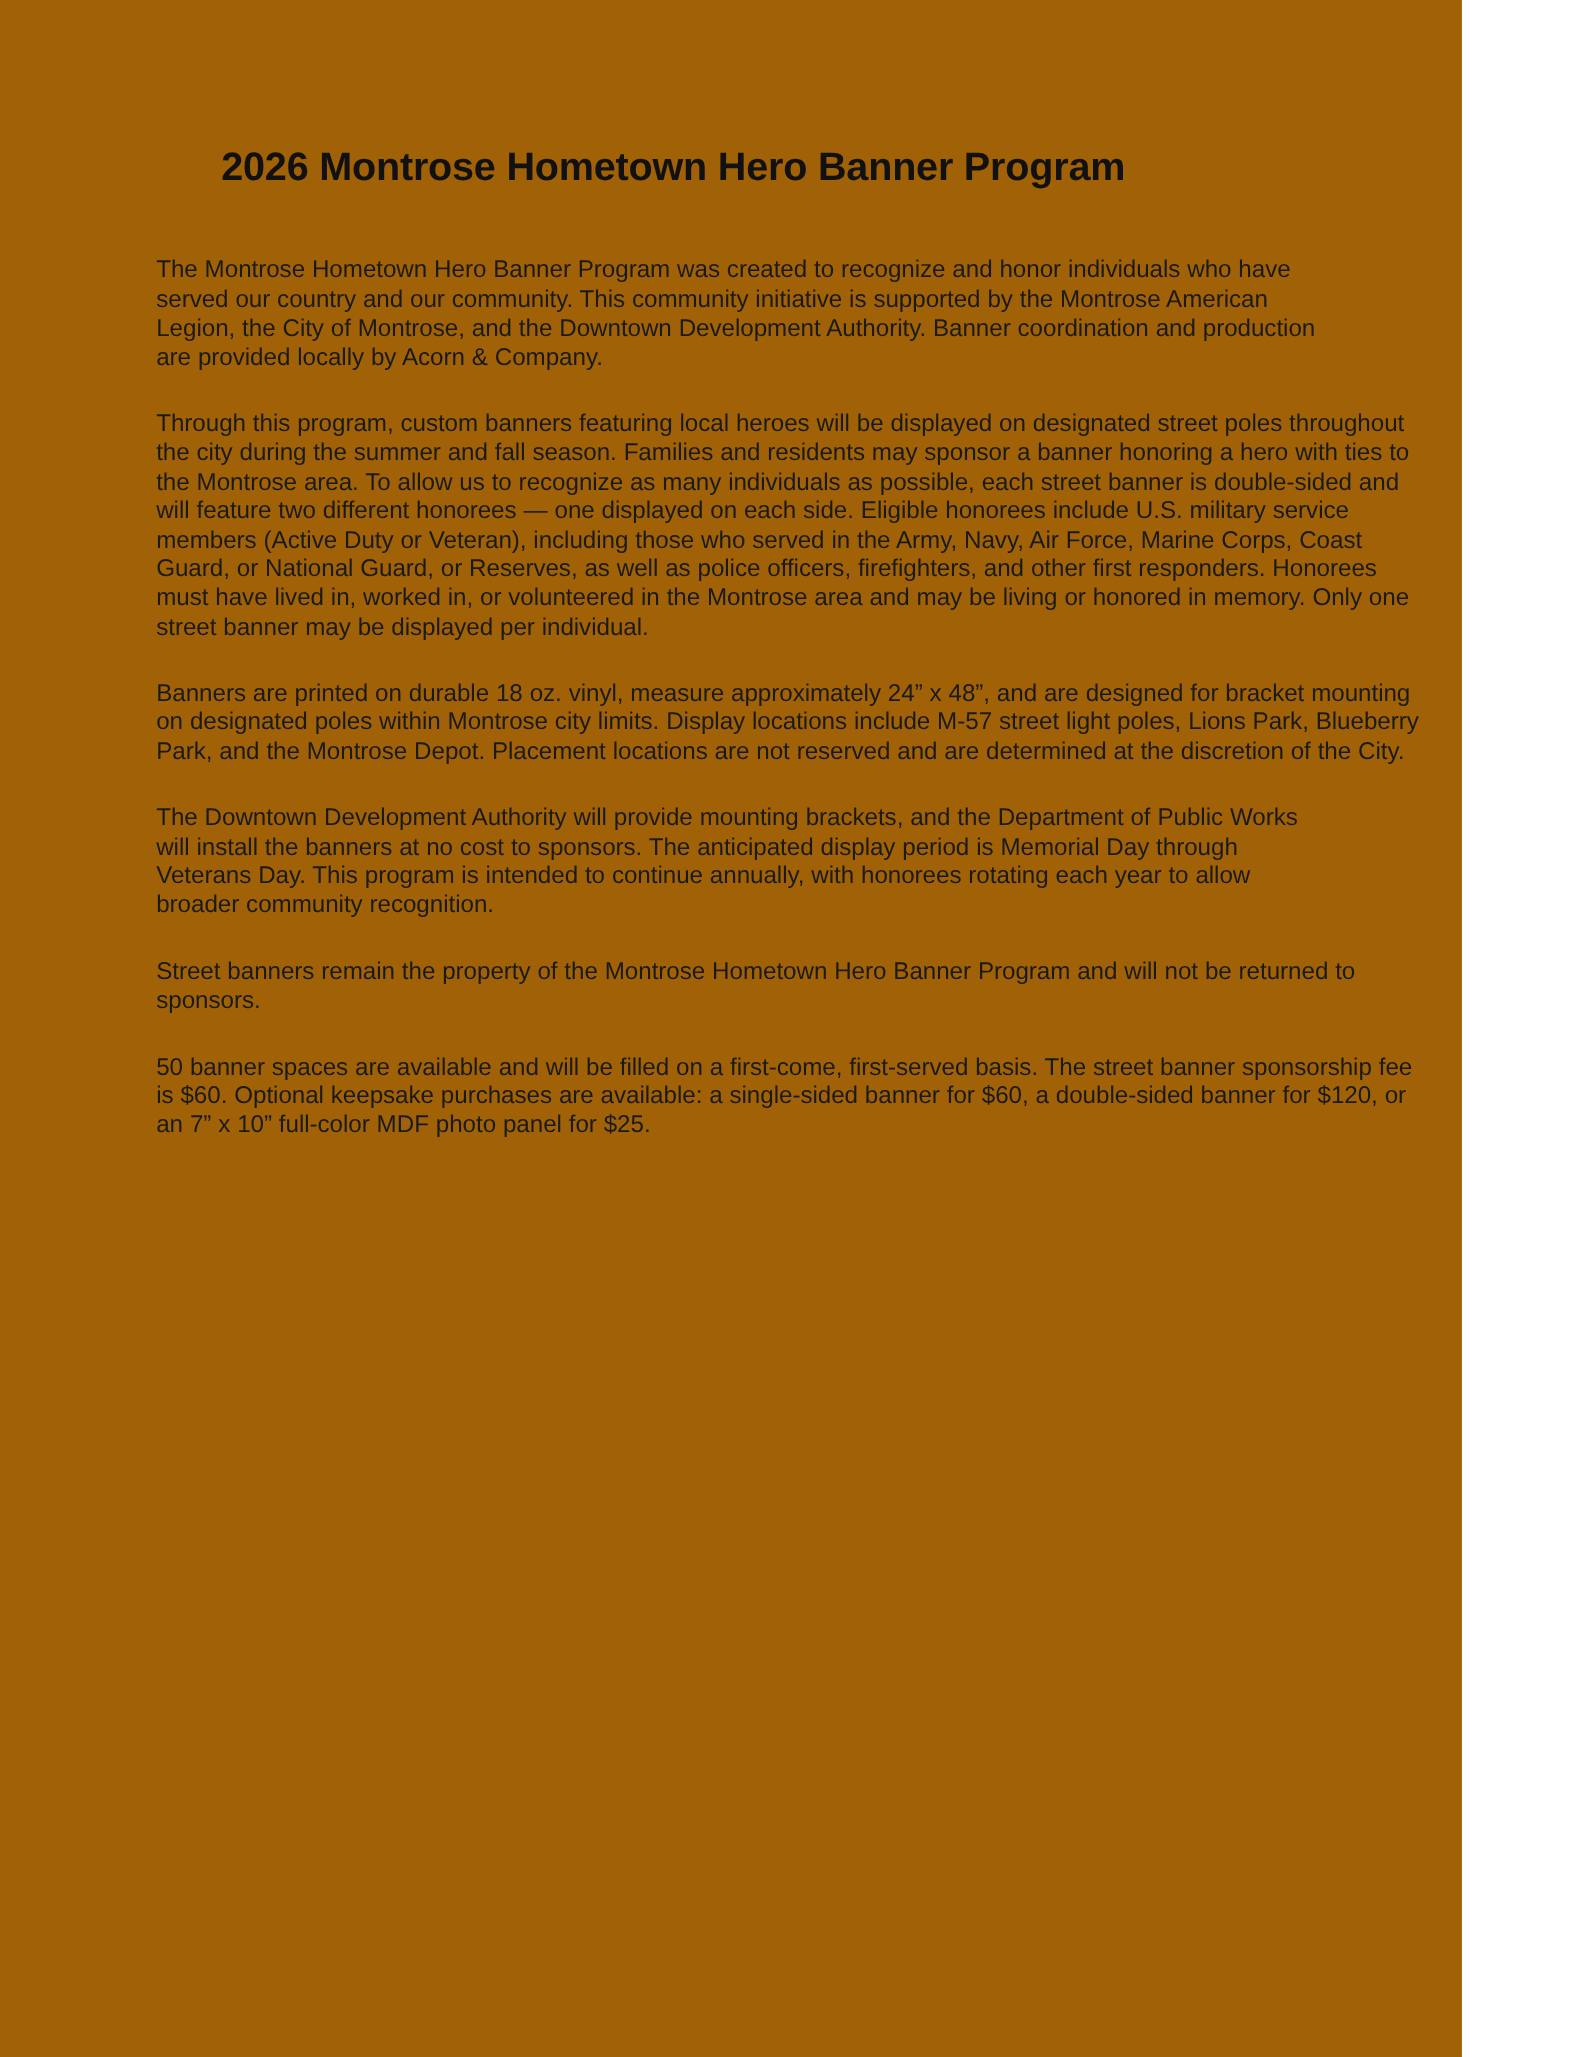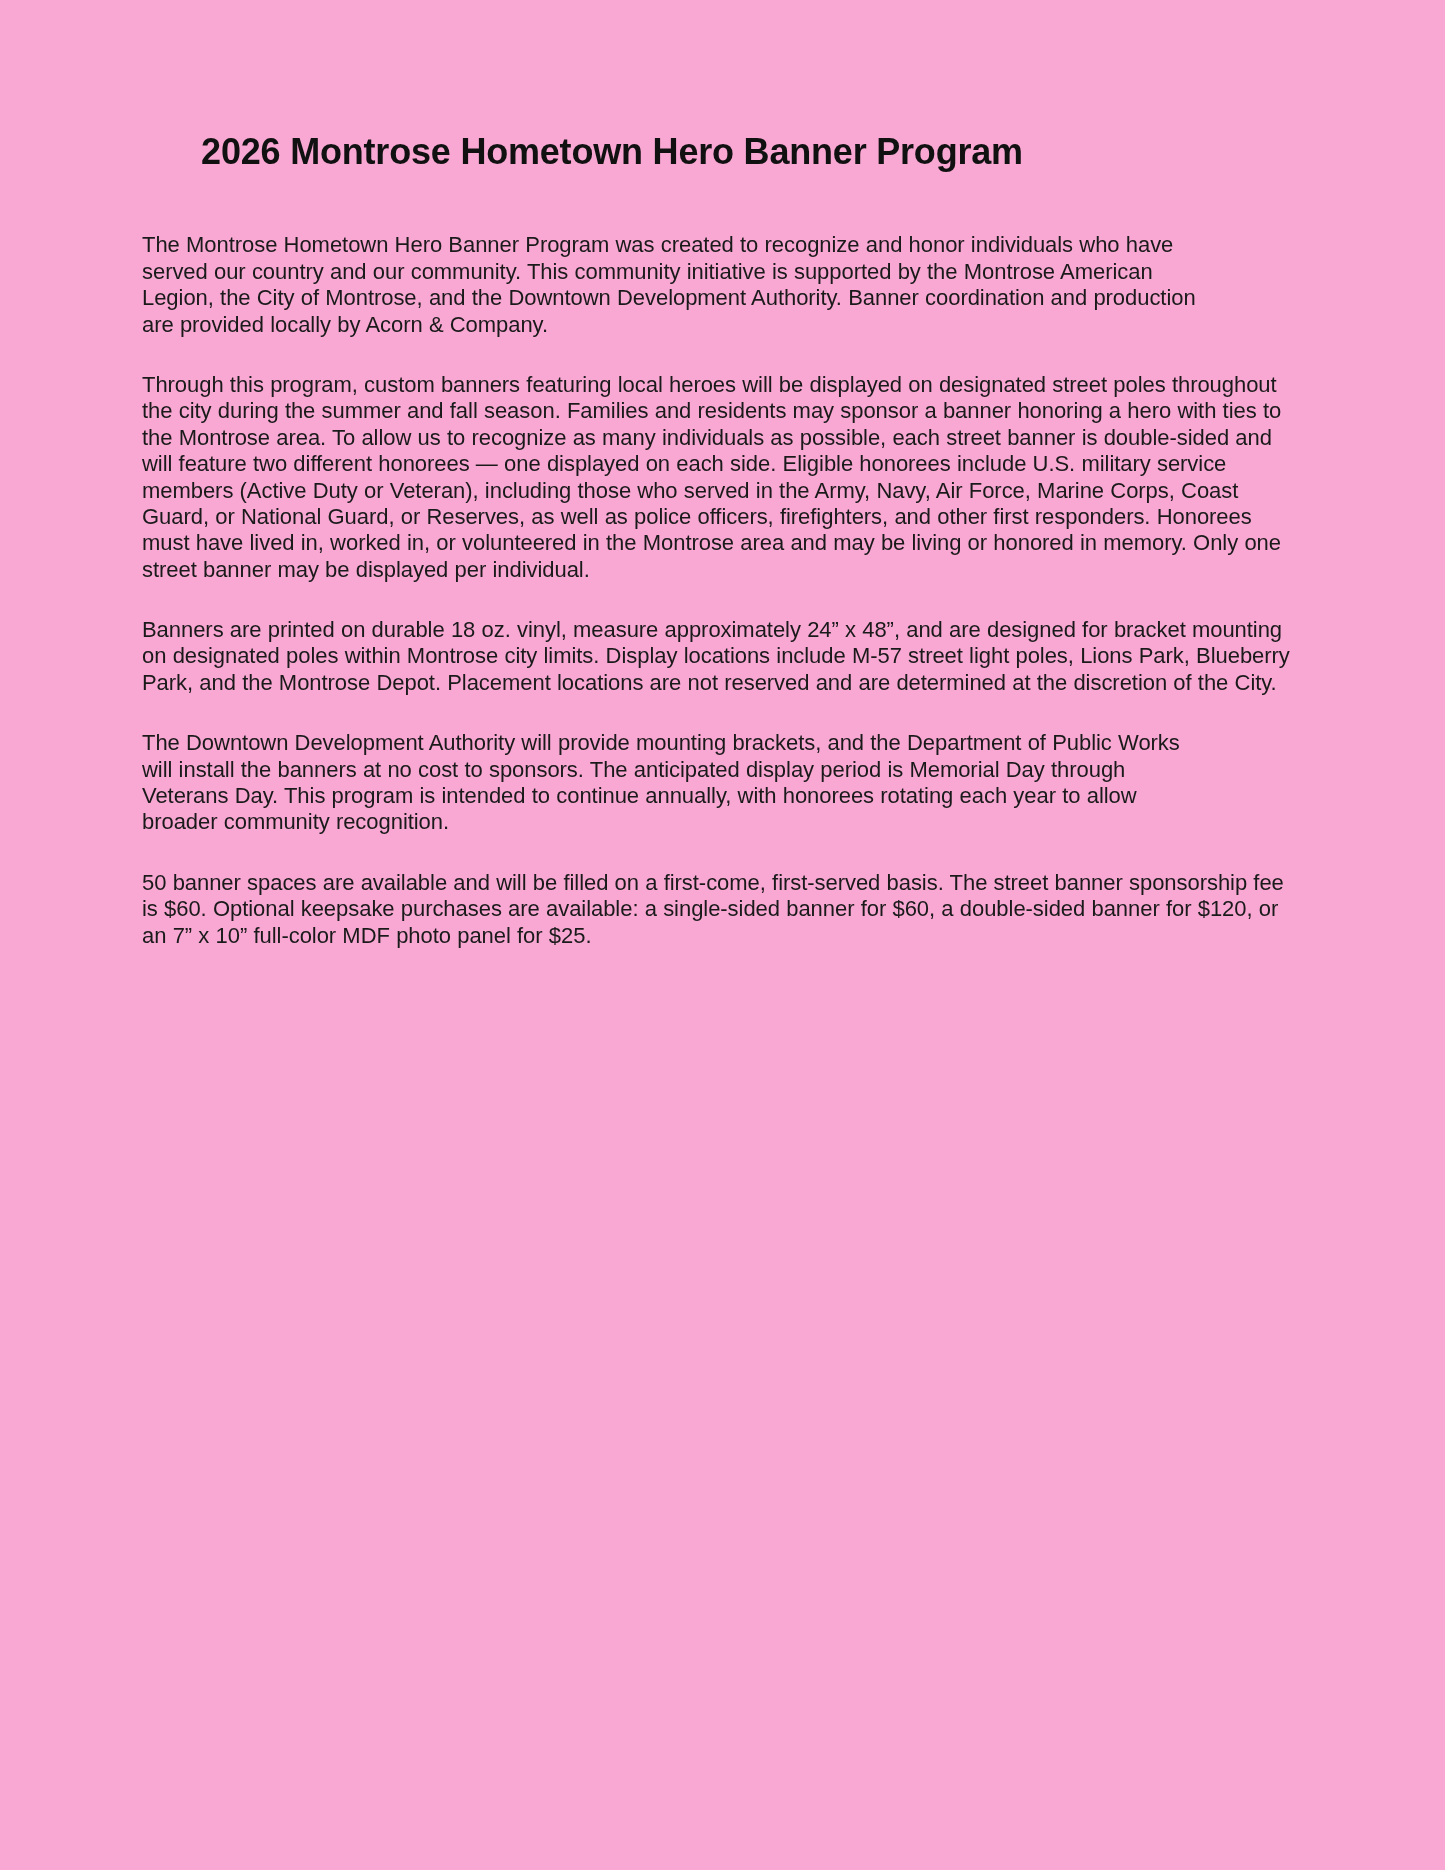--- a/index.html
+++ b/index.html
@@ -9,23 +9,23 @@
   }
   body {
     width: 1445px;
     min-height: 1870px;
     font-family: "Liberation Sans", sans-serif;
     color: #000000;
     -webkit-font-smoothing: antialiased;
   }
   .page {
     position: relative;
-    width: 1445px;
+    width: 1329px;
     min-height: 1870px;
-    background: #f9a8d4;
+    background: #a16207;
     box-sizing: border-box;
     padding: 0;
   }
   .content {
     position: absolute;
     left: 142px;
     top: 131px;
     width: 1160px;
   }
   .doc-title {
@@ -70,17 +70,18 @@
     <div class="spacer-after-title"></div>
 
     <p class="para w-narrow">The Montrose Hometown Hero Banner Program was created to recognize and honor individuals who have served our country and our community. This community initiative is supported by the Montrose American Legion, the City of Montrose, and the Downtown Development Authority. Banner coordination and production are provided locally by Acorn &amp; Company.</p>
 
     <p class="para w-wide">Through this program, custom banners featuring local heroes will be displayed on designated street poles throughout the city during the summer and fall season. Families and residents may sponsor a banner honoring a hero with ties to the Montrose area. To allow us to recognize as many individuals as possible, each street banner is double-sided and will feature two different honorees — one displayed on each side. Eligible honorees include U.S. military service members (Active Duty or Veteran), including those who served in the Army, Navy, Air Force, Marine Corps, Coast Guard, or National Guard, or Reserves, as well as police officers, firefighters, and other first responders. Honorees must have lived in, worked in, or volunteered in the Montrose area and may be living or honored in memory. Only one street banner may be displayed per individual.</p>
 
     <p class="para w-wide">Banners are printed on durable 18 oz. vinyl, measure approximately 24” x 48”, and are designed for bracket mounting on designated poles within Montrose city limits. Display locations include M-57 street light poles, Lions Park, Blueberry Park, and the Montrose Depot. Placement locations are not reserved and are determined at the discretion of the City.</p>
 
     <p class="para w-narrow">The Downtown Development Authority will provide mounting brackets, and the Department of Public Works will install the banners at no cost to sponsors. The anticipated display period is Memorial Day through Veterans Day. This program is intended to continue annually, with honorees rotating each year to allow broader community recognition.</p>
 
+    <p class="para w-wide">Street banners remain the property of the Montrose Hometown Hero Banner Program and will not be returned to sponsors.</p>
 
     <p class="para w-wide">50 banner spaces are available and will be filled on a first-come, first-served basis. The street banner sponsorship fee is $60. Optional keepsake purchases are available: a single-sided banner for $60, a double-sided banner for $120, or an 7” x 10” full-color MDF photo panel for $25.</p>
 
   </div>
 </div>
 
 </body></html>

